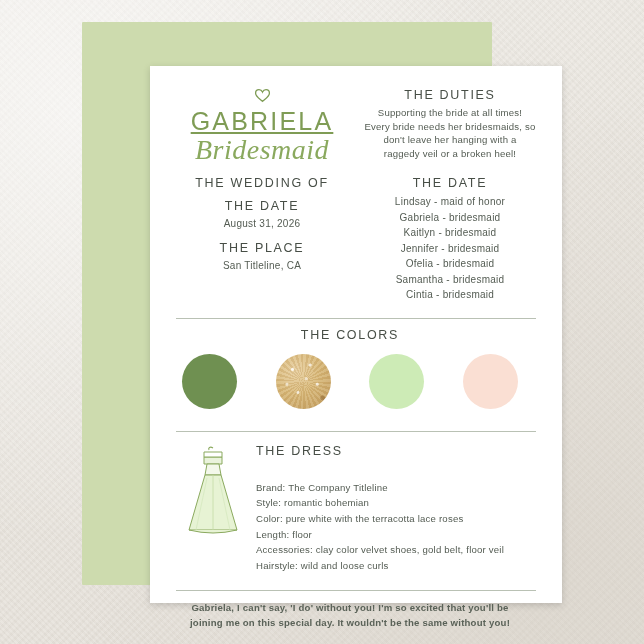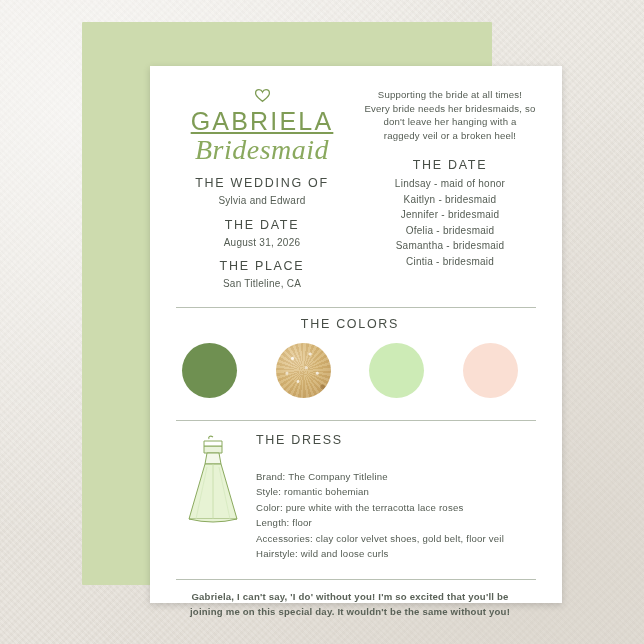--- a/index.html
+++ b/index.html
@@ -206,35 +206,36 @@
     <div class="col-left">
       <div class="heart">
         <svg width="17" height="15" viewBox="0 0 17 15" aria-hidden="true">
           <path d="M8.5 13.4C6.2 11.2 1.6 8.4 1.6 5.2C1.6 3.1 3.2 1.7 5.0 1.7C6.6 1.7 7.9 2.8 8.5 4.1C9.1 2.8 10.4 1.7 12.0 1.7C13.8 1.7 15.4 3.1 15.4 5.2C15.4 8.4 10.8 11.2 8.5 13.4Z" fill="none" stroke="#7d9b53" stroke-width="1.3" stroke-linecap="round"></path>
         </svg>
       </div>
       <div class="name">GABRIELA</div>
       <div class="role">Bridesmaid</div>
 
       <div class="sec-head">THE WEDDING OF</div>
-      <div class="body-text">Sylvia and Edward</div>
 
       <div class="sec-head">THE DATE</div>
       <div class="body-text">August 31, 2026</div>
 
       <div class="sec-head">THE PLACE</div>
       <div class="body-text">San Titleline, CA</div>
     </div>
 
     <div class="col-right">
+      <div class="sec-head first">THE DUTIES</div>
       <div class="duties-text">Supporting the bride at all times! Every bride needs her bridesmaids, so don't leave her hanging with a raggedy veil or a broken heel!</div>
 
       <div class="sec-head" style="margin-top:16px">THE DATE</div>
       <div class="party-list">
         <div>Lindsay - maid of honor</div>
+        <div>Gabriela - bridesmaid</div>
         <div>Kaitlyn - bridesmaid</div>
         <div>Jennifer - bridesmaid</div>
         <div>Ofelia - bridesmaid</div>
         <div>Samantha - bridesmaid</div>
         <div>Cintia - bridesmaid</div>
       </div>
     </div>
   </div>
 
   <div class="rule"></div>

